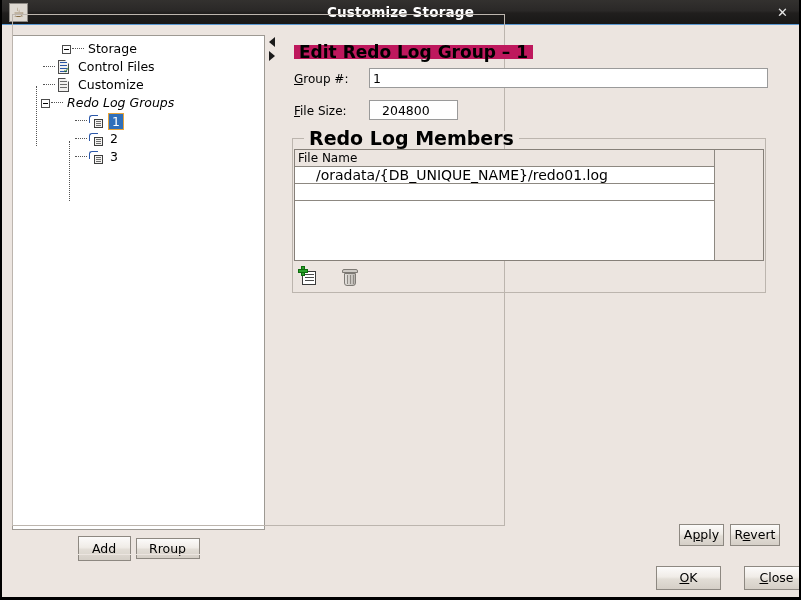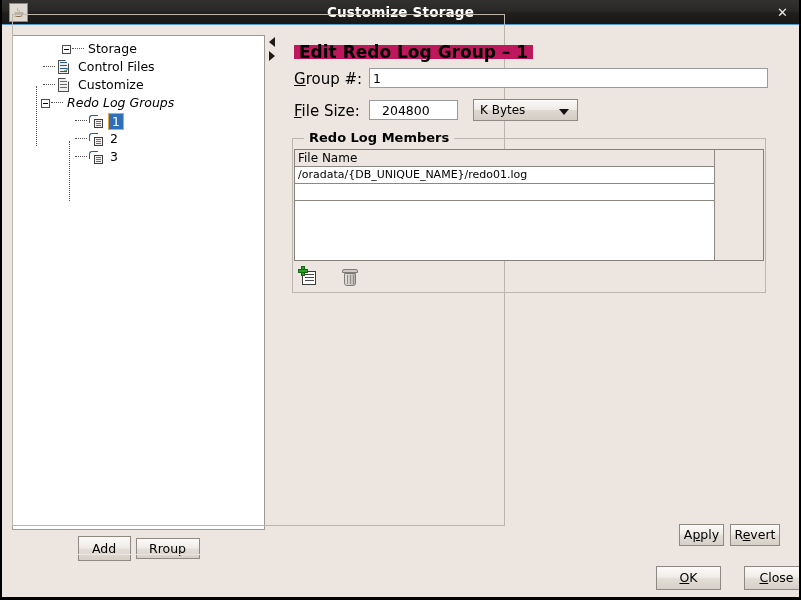--- a/index.html
+++ b/index.html
@@ -267,21 +267,21 @@
     left: 292px; top: 45px;
     background: #be185d;
     padding: 0 5px;
     font-weight: bold;
     font-size: 17px;
     line-height: 14px;
   }
 
   .field-label {
     position: absolute;
-    font-size: 15px;
+    font-size: 12px;
     line-height: 14px;
   }
   .mn { text-decoration: underline; }
 
   .text-input {
     position: absolute;
     background: #ffffff;
     border: 1px solid #9a9a9a;
     box-sizing: border-box;
     font-family: "DejaVu Sans", "Liberation Sans", sans-serif;
@@ -323,21 +323,21 @@
     height: 155px;
     border: 1px solid #bcb5ae;
     box-sizing: border-box;
   }
   .members-title {
     position: absolute;
     left: 302px; top: 131px;
     background: #ece5e0;
     padding: 0 5px;
     font-weight: bold;
-    font-size: 13px;
+    font-size: 19px;
     line-height: 14px;
   }
   .table-wrap {
     position: absolute;
     left: 292px; top: 149px;
     width: 470px;
     height: 112px;
     border: 1px solid #868079;
     box-sizing: border-box;
     background: #ece5e0;
@@ -362,23 +362,23 @@
     padding-left: 3px;
   }
   .td {
     position: absolute;
     left: 0;
     width: 420px; height: 17px;
     background: #ffffff;
     border-right: 1px solid #8d8881;
     border-bottom: 1px solid #8d8881;
     box-sizing: border-box;
-    font-size: 11px;
+    font-size: 14px;
     line-height: 16px;
-    padding-left: 3px;
+    padding-left: 21px;
     white-space: nowrap;
     overflow: hidden;
   }
   .table-empty {
     position: absolute;
     left: 0; top: 51px;
     width: 420px;
     height: 59px;
     background: #ffffff;
     border-right: 1px solid #8d8881;
@@ -571,24 +571,20 @@
 
   <div class="group-panel"></div>
   <div class="group-title">Edit Redo Log Group – 1</div>
 
   <div class="field-label" style="left:292px; top:72px;"><span class="mn">G</span><span>roup #:</span></div>
   <input class="text-input" style="left: 367px; top: 68px; width: 399px; height: 20px;" value="1">
 
   <div class="field-label" style="left:292px; top:104px;"><span class="mn">F</span><span>ile Size:</span></div>
   <input class="text-input" style="left: 367px; top: 100px; width: 89px; height: 20px; padding-left: 12px;" value="204800">
 
-  <div class="combo">
-    <span class="combo-text">K Bytes</span>
-    <span class="combo-arrow"></span>
-  </div>
 
   <div class="members-panel"></div>
   <div class="members-title">Redo Log Members</div>
 
   <div class="table-wrap">
     <div class="table-col">
       <div class="th">File Name</div>
       <div class="td" style="top:17px;">/oradata/{DB_UNIQUE_NAME}/redo01.log</div>
       <div class="td" style="top:34px;"></div>
       <div class="table-empty"></div>

